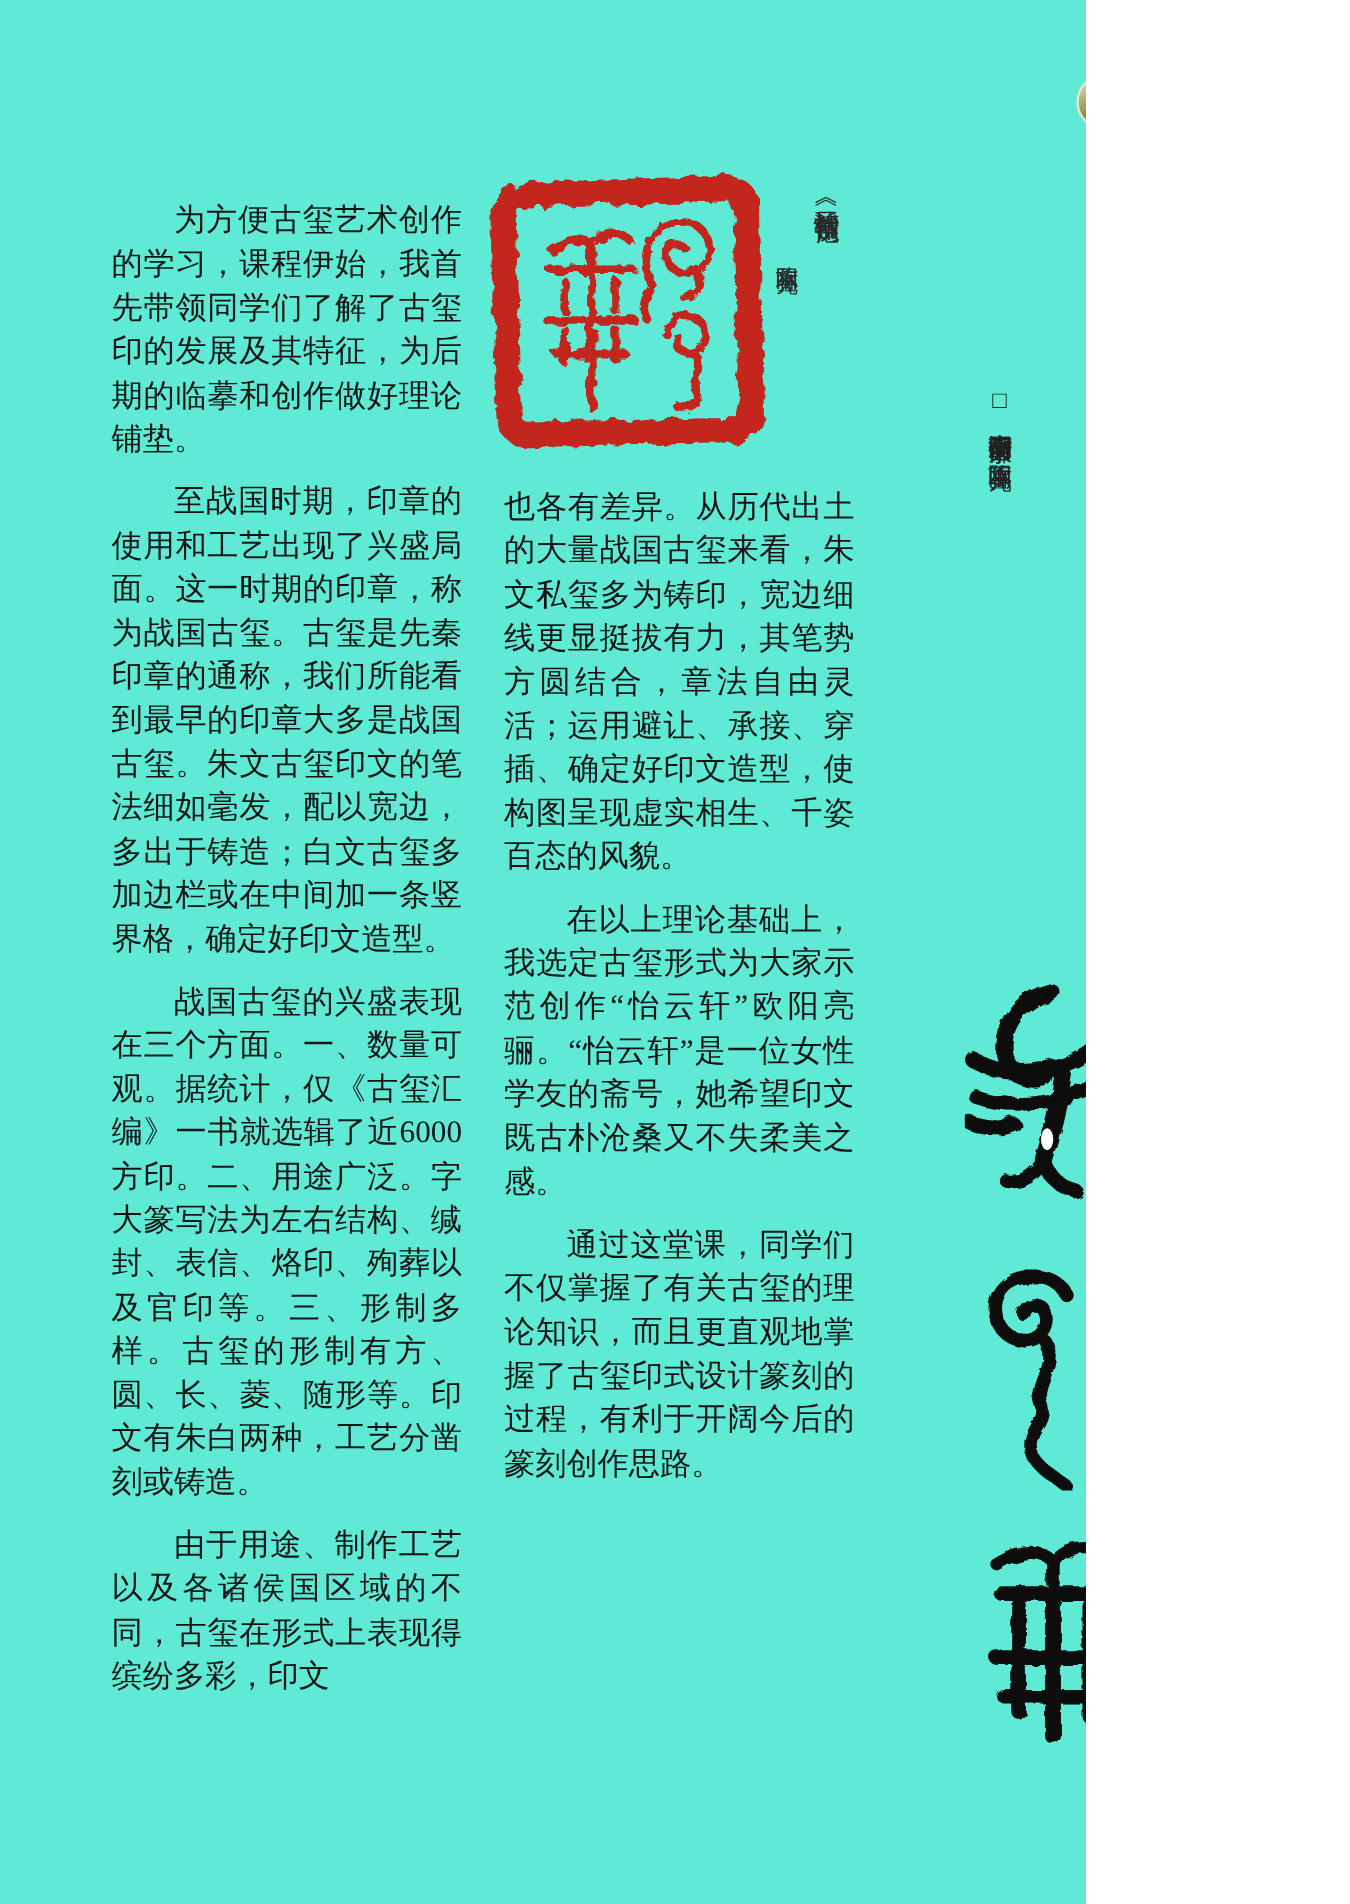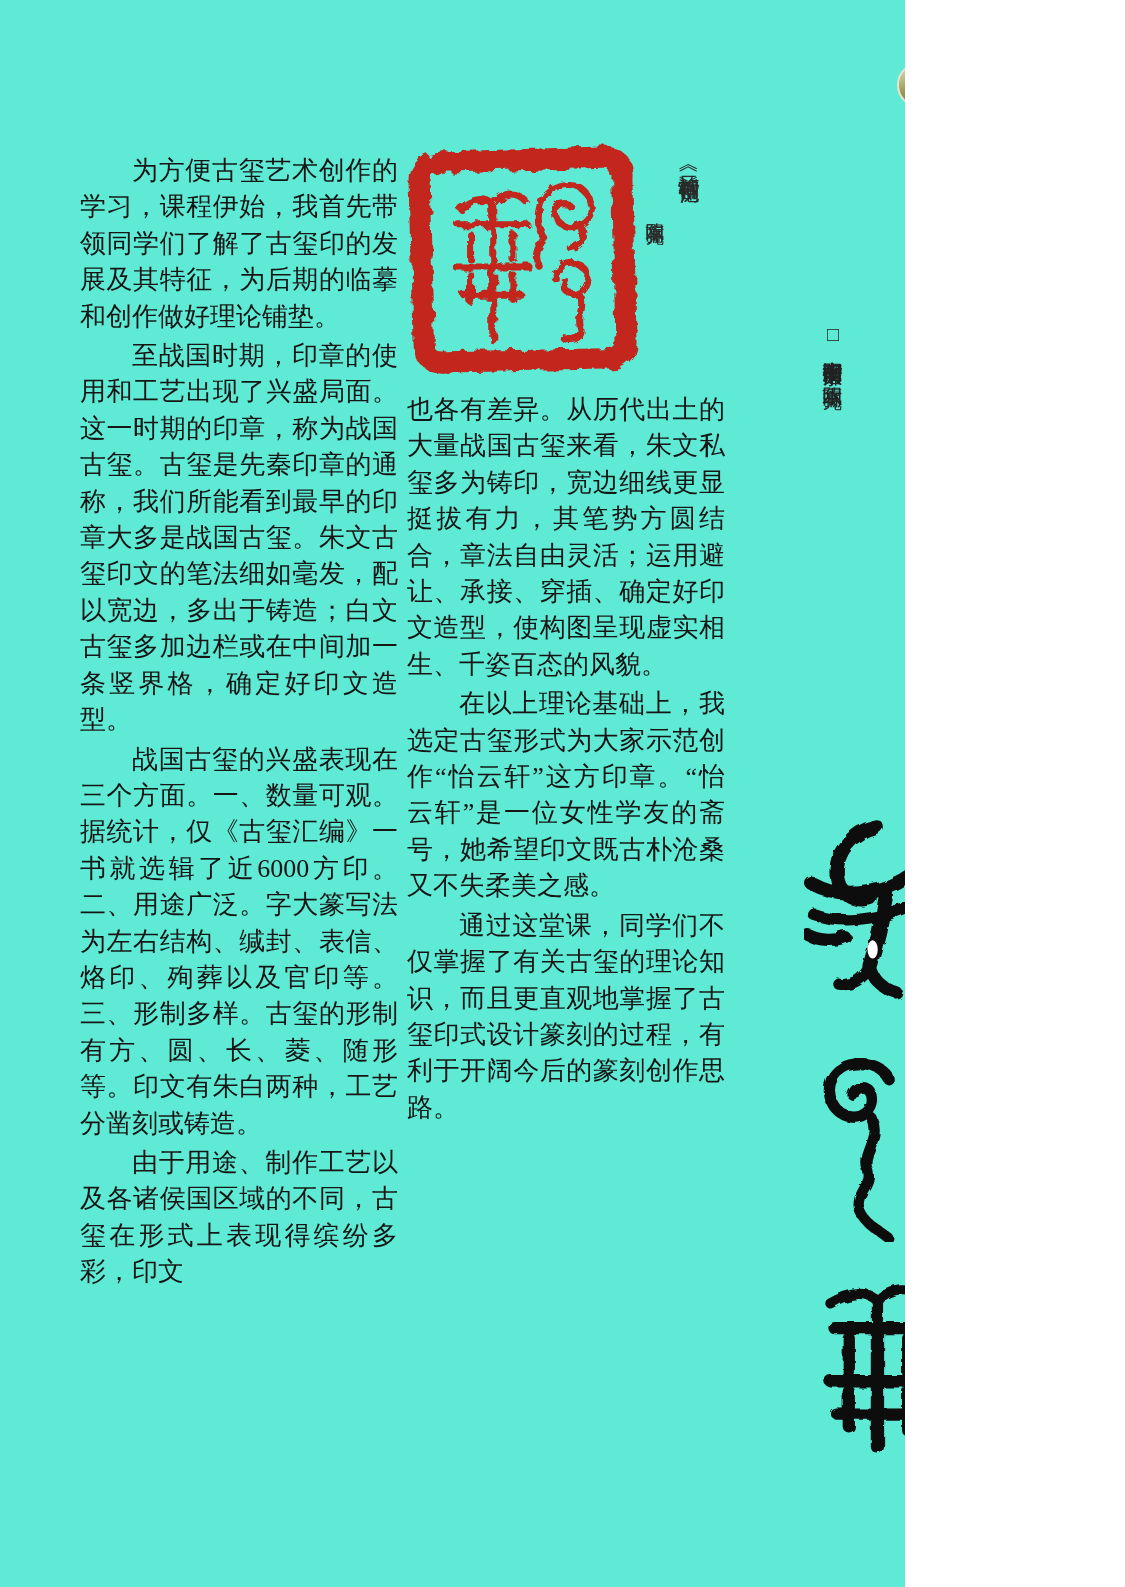--- a/index.html
+++ b/index.html
@@ -18,21 +18,21 @@
     font-weight:bold;font-size:26px;letter-spacing:3px;color:#ffffff;
     text-shadow:0 1px 2px rgba(80,80,20,0.45);
   }
   
   .col{
     position:absolute;width:324px;font-size:26px;line-height:36.4px;
     text-align:justify;word-break:break-all;color:#151515;
   }
   .col-left{left:77px;top:150px;}
   .col-mid{left:404px;top:389px;}
-  .col p{margin:3px;text-indent:2em;}
+  .col p{margin:16px;text-indent:2em;}
   .col p.cont{text-indent:0;}
   
   .v{writing-mode:vertical-rl;}
   .main-title{
     position:absolute;left:902px;top:161px;height:500px;
     font-size:43px;line-height:58px;font-weight:bold;letter-spacing:1px;
     font-family:"Liberation Serif","DejaVu Serif",serif;
   }
   .title-red{color:#c8171c;}
   .title-black{color:#111111;}
@@ -117,21 +117,21 @@
 
   <div class="col col-left">
     <p>为方便古玺艺术创作的学习，课程伊始，我首先带领同学们了解了古玺印的发展及其特征，为后期的临摹和创作做好理论铺垫。</p>
     <p>至战国时期，印章的使用和工艺出现了兴盛局面。这一时期的印章，称为战国古玺。古玺是先秦印章的通称，我们所能看到最早的印章大多是战国古玺。朱文古玺印文的笔法细如毫发，配以宽边，多出于铸造；白文古玺多加边栏或在中间加一条竖界格，确定好印文造型。</p>
     <p>战国古玺的兴盛表现在三个方面。一、数量可观。据统计，仅《古玺汇编》一书就选辑了近6000方印。二、用途广泛。字大篆写法为左右结构、缄封、表信、烙印、殉葬以及官印等。三、形制多样。古玺的形制有方、圆、长、菱、随形等。印文有朱白两种，工艺分凿刻或铸造。</p>
     <p>由于用途、制作工艺以及各诸侯国区域的不同，古玺在形式上表现得缤纷多彩，印文</p>
   </div>
 
   <div class="col col-mid">
     <p class="cont">也各有差异。从历代出土的大量战国古玺来看，朱文私玺多为铸印，宽边细线更显挺拔有力，其笔势方圆结合，章法自由灵活；运用避让、承接、穿插、确定好印文造型，使构图呈现虚实相生、千姿百态的风貌。</p>
-    <p>在以上理论基础上，我选定古玺形式为大家示范创作“怡云轩”这方印章。“怡云轩”是一位女性学友的斋号，她希望印文既古朴沧桑又不失柔美之感。</p>
+    <p>在以上理论基础上，我选定古玺形式为大家示范创作“怡云轩”欧阳亮骊。“怡云轩”是一位女性学友的斋号，她希望印文既古朴沧桑又不失柔美之感。</p>
     <p>通过这堂课，同学们不仅掌握了有关古玺的理论知识，而且更直观地掌握了古玺印式设计篆刻的过程，有利于开阔今后的篆刻创作思路。</p>
   </div>
 
   <div class="byline v">□湖南省衡阳市老干部大学　欧阳亮骊</div>
 
   <div class="main-title v">
     <span class="title-red">古玺课程</span><span class="title-black">教学与创作实录</span>
   </div>
 
   <svg class="calli calli-yi" width="128" height="190" viewBox="0 0 125 185" xmlns="http://www.w3.org/2000/svg">

